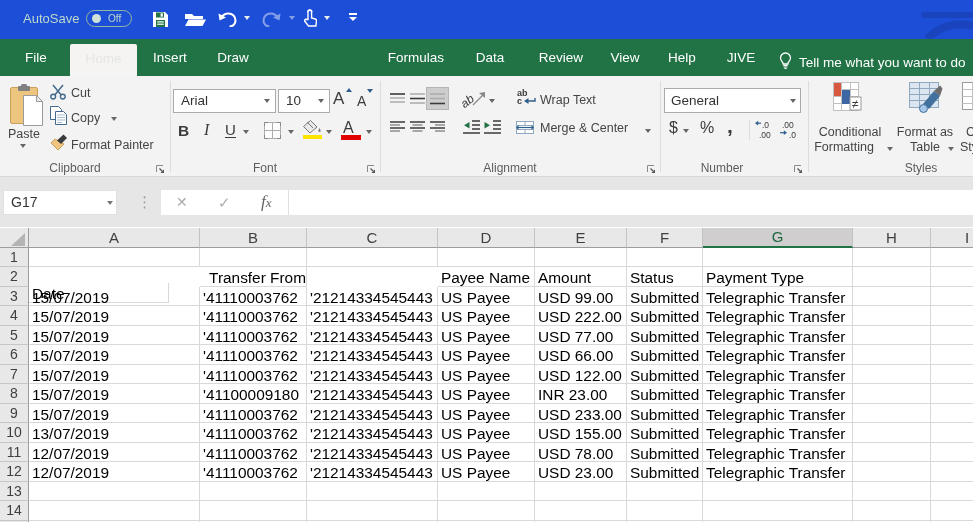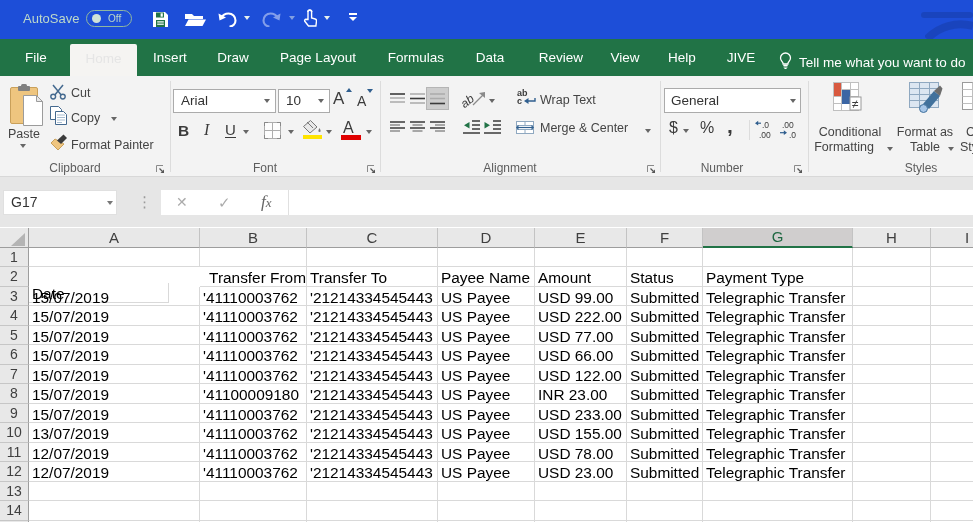--- a/index.html
+++ b/index.html
@@ -77,21 +77,20 @@
   <div class="abs" style="left:349px;top:13px;width:8px;height:1.5px;background:#fff;"></div>
   <div class="abs" style="left:349px;top:17px;width:0;height:0;border-left:4px solid transparent;border-right:4px solid transparent;border-top:4.5px solid #fff;"></div>
 </div>
 
 <div class="abs" id="tabrow">
   <div class="abs" id="hometab"></div>
   <div class="abs tab" style="left:14px;width:44px;">File</div>
   <div class="abs" id="hometext">Home</div>
   <div class="abs tab" style="left:148px;width:44px;">Insert</div>
   <div class="abs tab" style="left:211px;width:44px;">Draw</div>
-  <div class="abs tab" style="left:277px;width:82px;">Page Layout</div>
   <div class="abs tab" style="left:384px;width:64px;">Formulas</div>
   <div class="abs tab" style="left:468px;width:44px;">Data</div>
   <div class="abs tab" style="left:531px;width:52px;text-align:right;">Review</div>
   <div class="abs tab" style="left:605px;width:40px;">View</div>
   <div class="abs tab" style="left:663px;width:38px;">Help</div>
   <div class="abs tab" style="left:722px;width:38px;">JIVE</div>
   <svg style="left:779px;top:13px;" width="13" height="17" viewBox="0 0 13 17">
       <path d="M6.5 1 a5 5 0 0 1 5 5 c0 2-1.2 3-2 4.2 c-.5.8-.6 1.3-.6 1.8 h-4.8 c0-.5-.1-1-.6-1.8 c-.8-1.2-2-2.2-2-4.2 a5 5 0 0 1 5-5z" fill="none" stroke="#fff" stroke-width="1.3"></path>
       <path d="M4.3 13.4 h4.4 M4.6 15 h3.8 M5.4 16.6 h2.2" stroke="#fff" stroke-width="1.1"></path>
     </svg>
@@ -343,21 +342,20 @@
     <div class="abs cell" style="left: 200px; top: 19.5px; width: 107px;"></div>
     <div class="abs cell" style="left: 307px; top: 19.5px; width: 131px;"></div>
     <div class="abs cell" style="left: 438px; top: 19.5px; width: 97px;"></div>
     <div class="abs cell" style="left: 535px; top: 19.5px; width: 92px;"></div>
     <div class="abs cell" style="left: 627px; top: 19.5px; width: 76px;"></div>
     <div class="abs cell" style="left: 703px; top: 19.5px; width: 150px;"></div>
     <div class="abs cell" style="left: 853px; top: 19.5px; width: 78px;"></div>
     <div class="abs cell" style="left: 931px; top: 19.5px; width: 73px;"></div>
     <div class="abs cell" style="left: 29px; top: 39px; width: 140px; margin-top: 16px;">Date</div>
     <div class="abs cell" style="left: 200px; top: 39px; width: 107px; text-align: right;">Transfer From</div>
-    <div class="abs cell" style="left: 307px; top: 39px; width: 131px;">Transfer To</div>
     <div class="abs cell" style="left: 438px; top: 39px; width: 97px;">Payee Name</div>
     <div class="abs cell" style="left: 535px; top: 39px; width: 92px;">Amount</div>
     <div class="abs cell" style="left: 627px; top: 39px; width: 76px;">Status</div>
     <div class="abs cell" style="left: 703px; top: 39px; width: 150px;">Payment Type</div>
     <div class="abs cell" style="left: 853px; top: 39px; width: 78px;"></div>
     <div class="abs cell" style="left: 931px; top: 39px; width: 73px;"></div>
     <div class="abs cell" style="left: 29px; top: 58.5px; width: 171px;">15/07/2019</div>
     <div class="abs cell" style="left: 200px; top: 58.5px; width: 107px;">'41110003762</div>
     <div class="abs cell" style="left: 307px; top: 58.5px; width: 131px;">'21214334545443</div>
     <div class="abs cell" style="left: 438px; top: 58.5px; width: 97px;">US Payee</div>

